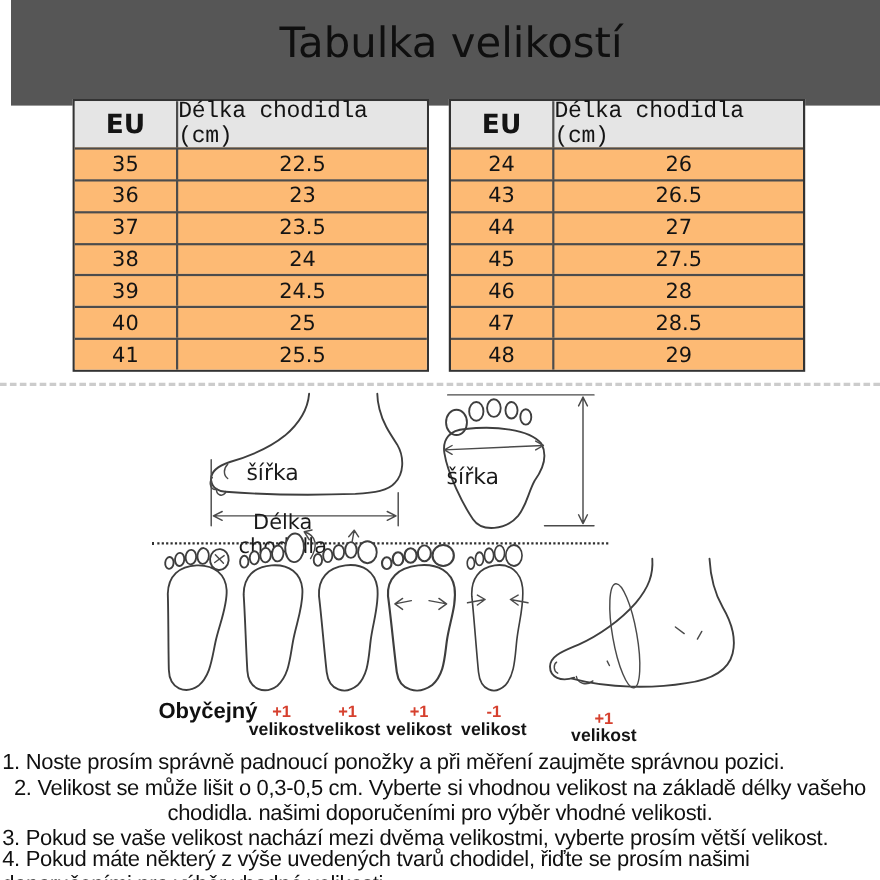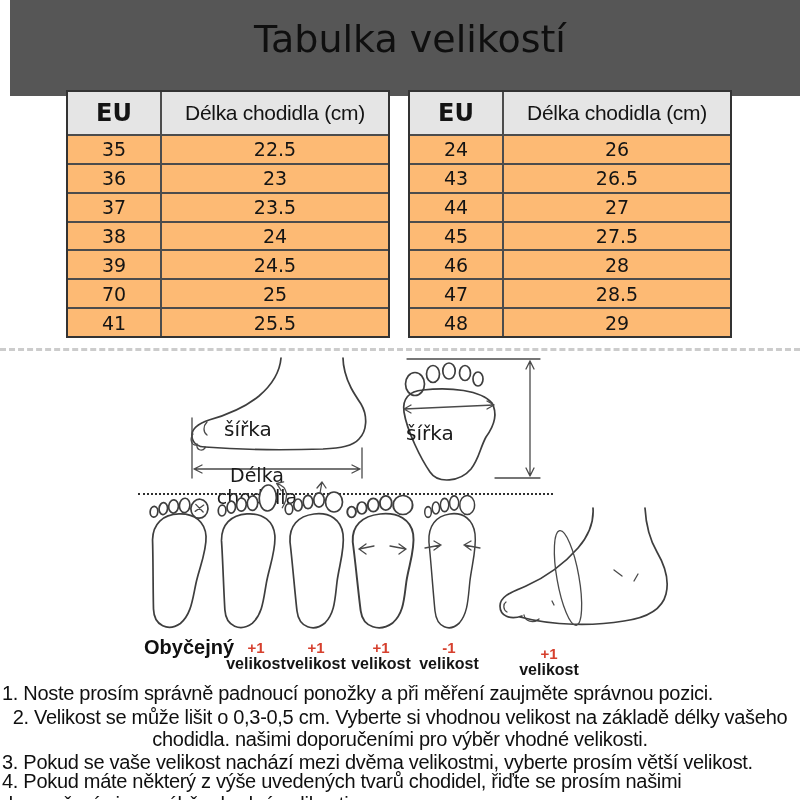--- a/index.html
+++ b/index.html
@@ -9,21 +9,21 @@
   .title-bar{position:absolute;left:0;top:0;width:800px;height:96px;background:#565656;margin-left:10px;}
   .title-bar h1{margin:0;height:76px;line-height:78px;text-align:center;
         font-family:"DejaVu Sans",sans-serif;font-weight:400;font-size:38px;color:#0f0f0f;}
   
   .size-table{position:absolute;top:90px;width:324px;height:248px;box-sizing:border-box;
         border:2px solid #333;display:grid;grid-template-columns:92px 1fr;
         grid-template-rows:42px repeat(7,1fr);background:#f7f7f7;}
   .size-table .cell{display:flex;align-items:center;justify-content:center;box-sizing:border-box;}
   .size-table .th{background:#e5e5e5;}
   .th-eu{font-family:"DejaVu Sans",sans-serif;font-weight:700;font-size:24px;}
-  .th-len{font-family:Liberation Sans, sans-serif;font-weight:400;font-size:21px;letter-spacing:-0.3px;}
+  .th-len{font-family:Liberation Mono, monospace;font-weight:400;font-size:21px;letter-spacing:-0.3px;}
   .td{background:#fdba74;font-family:"DejaVu Sans",sans-serif;font-size:19px;border-top:2px solid #4c4c4c;}
   .c2{border-left:2px solid #4c4c4c;}
   
   .dashed-sep{position:absolute;left:0;top:348px;width:800px;border-top:3px dashed #cccccc;}
   .dotted-line{position:absolute;left:138px;top:493px;width:415px;border-top:2px dotted #2f2f2f;}
   
   svg{position:absolute;overflow:visible;}
   svg .ln{fill:none;stroke:#3e3e3e;stroke-width:1.7;stroke-linecap:round;stroke-linejoin:round;}
   svg .fw{fill:#ffffff;stroke:#3e3e3e;stroke-width:1.7;stroke-linecap:round;stroke-linejoin:round;}
   svg .thin{fill:none;stroke:#4a4a4a;stroke-width:1.3;stroke-linecap:round;}
@@ -53,21 +53,21 @@
     <div class="cell td">35</div>
     <div class="cell td c2">22.5</div>
     <div class="cell td">36</div>
     <div class="cell td c2">23</div>
     <div class="cell td">37</div>
     <div class="cell td c2">23.5</div>
     <div class="cell td">38</div>
     <div class="cell td c2">24</div>
     <div class="cell td">39</div>
     <div class="cell td c2">24.5</div>
-    <div class="cell td">70</div>
+    <div class="cell td">40</div>
     <div class="cell td c2">25</div>
     <div class="cell td">41</div>
     <div class="cell td c2">25.5</div>
   </div>
 
   <div class="size-table" style="left:408px">
     <div class="cell th th-eu">EU</div>
     <div class="cell th th-len c2">Délka chodidla (cm)</div>
     <div class="cell td">24</div>
     <div class="cell td c2">26</div>

